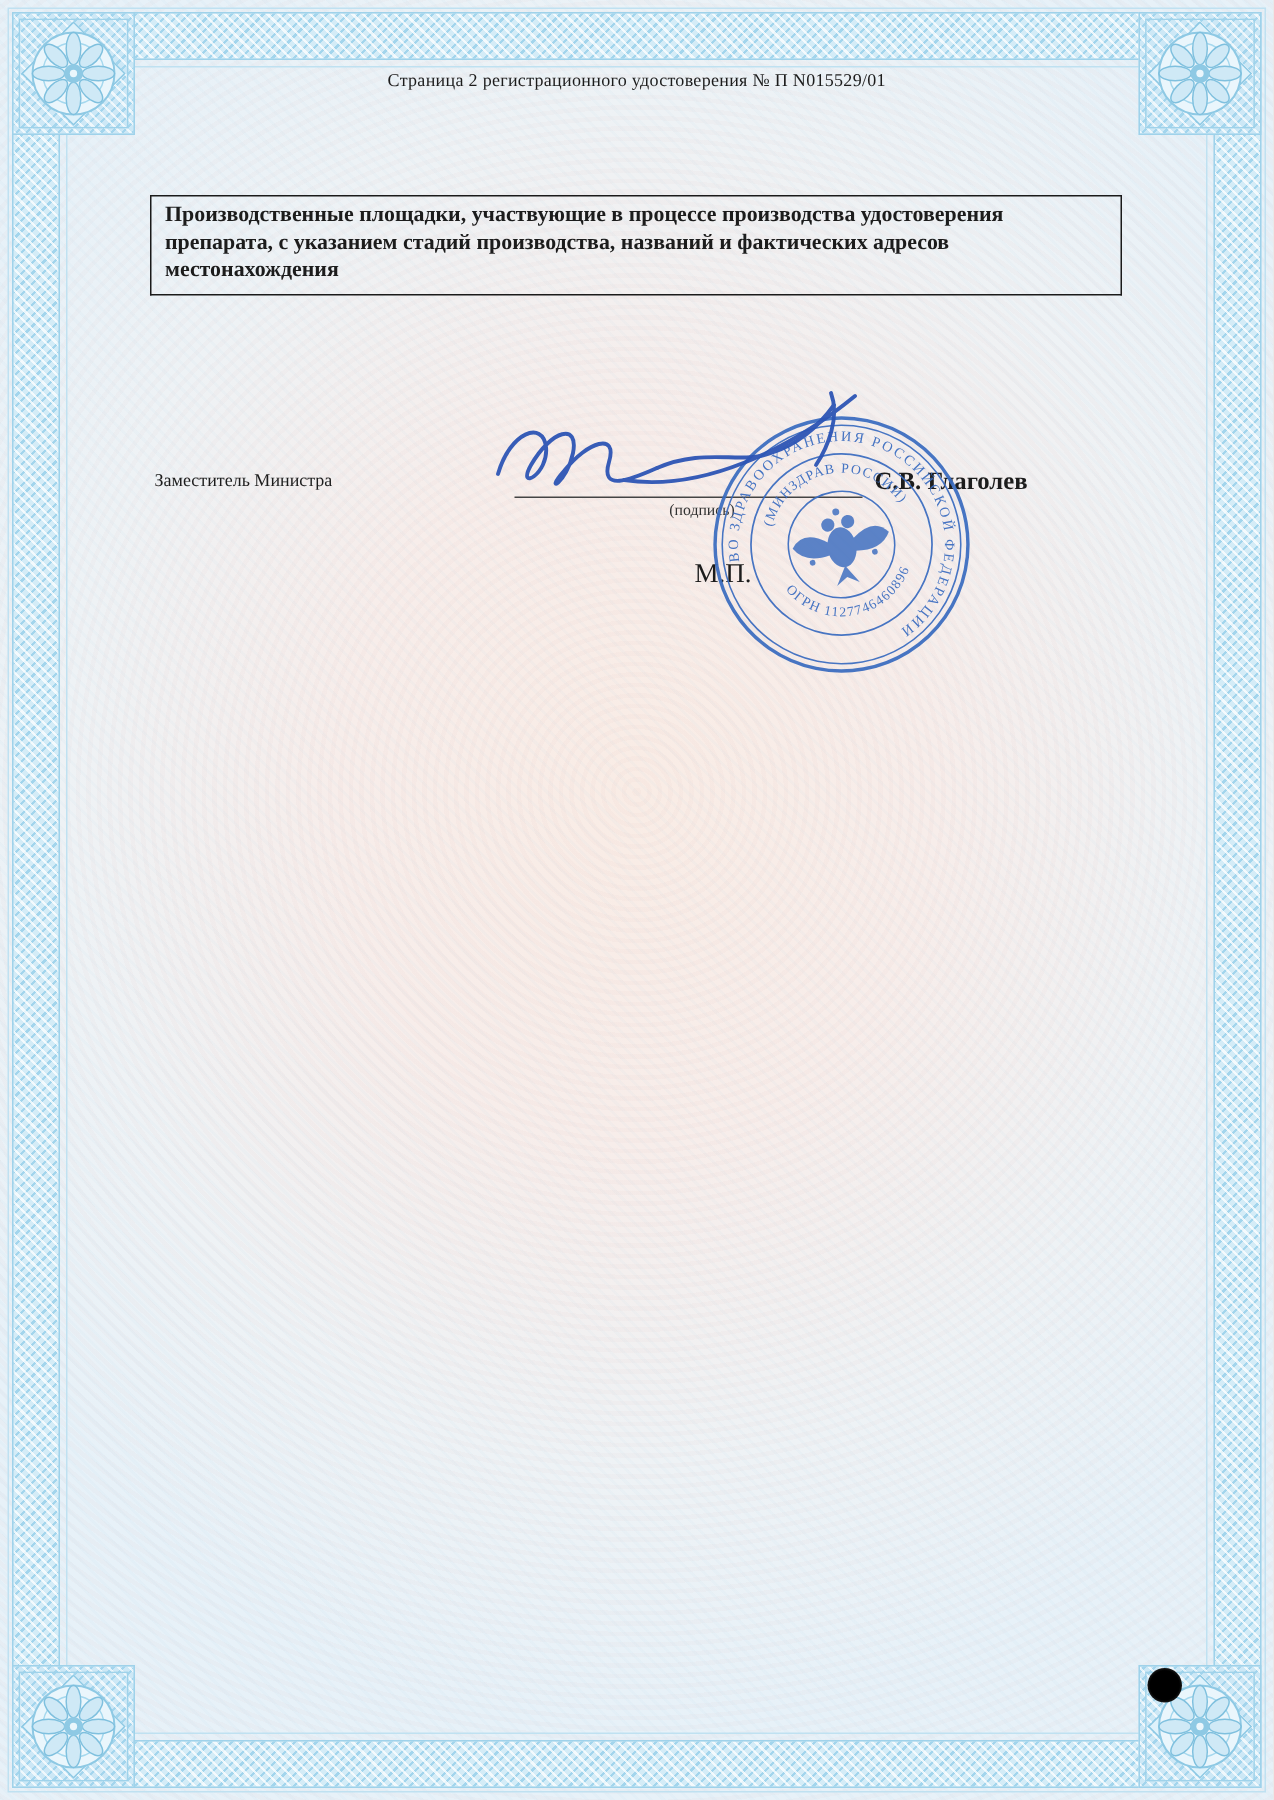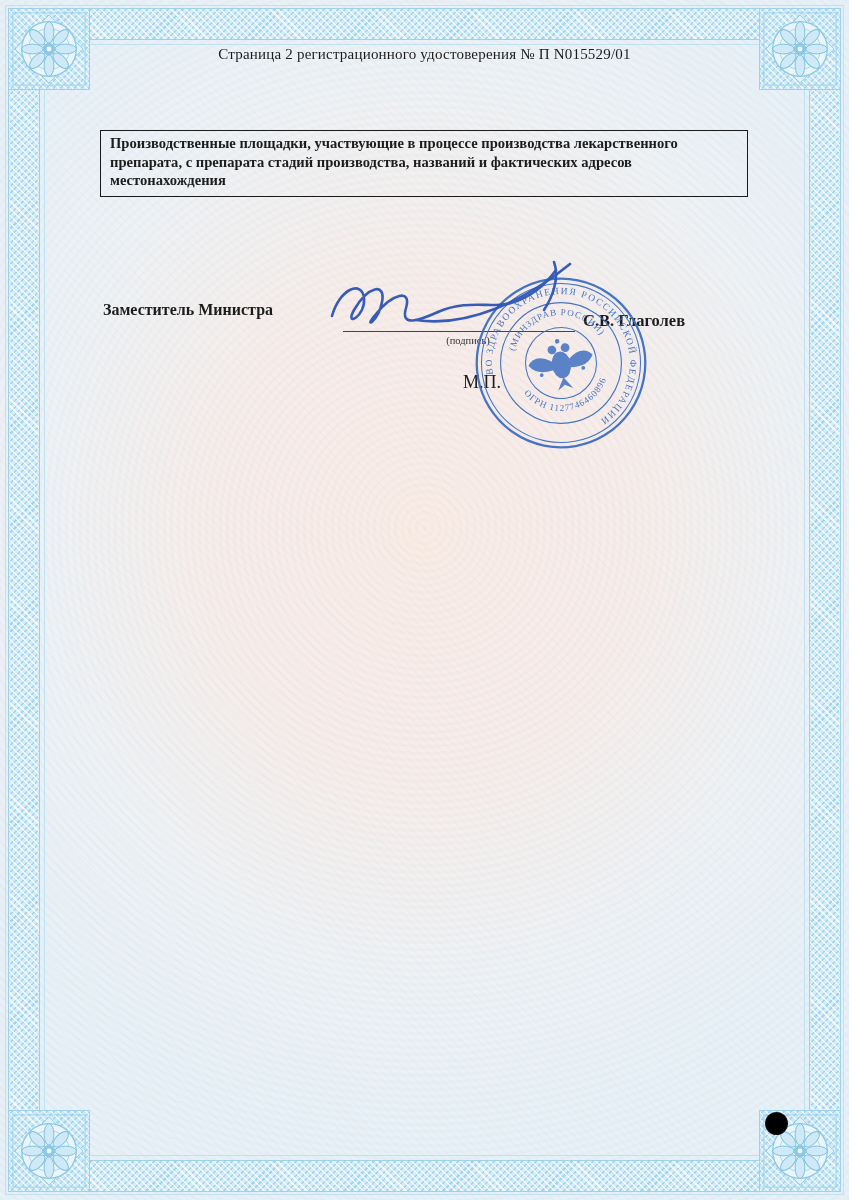--- a/index.html
+++ b/index.html
@@ -46,35 +46,35 @@
       #cde8f6;
     border:1px solid var(--band-line);
   }
   .corner.tl{left:8px;top:8px;} .corner.tr{right:8px;top:8px;}
   .corner.bl{left:8px;bottom:8px;} .corner.br{right:8px;bottom:8px;}
   .corner svg{display:block;width:100%;height:100%;}
 
   .content{position:absolute;inset:0;z-index:3;}
   .page-header{
     position:absolute;top:46px;left:0;right:0;text-align:center;
-    font-size:15px;letter-spacing:.2px;
+    font-size:12px;letter-spacing:.2px;
   }
   table.prod-table{
     position:absolute;left:100px;top:130px;width:648px;
     border-collapse:collapse;table-layout:fixed;
   }
   table.prod-table td{
     border:1.6px solid #1a1a1a;padding:3px 9px 6px;vertical-align:top;
     font-size:14.6px;line-height:1.28;
   }
   td.th-cell{font-weight:bold;}
   td.label-cell{width:322px;font-style:italic;font-weight:600;}
   td.addr-cell{padding-top:4px;padding-bottom:5px;}
 
-  .minister-title{position:absolute;left:103px;top:301px;font-weight:bold;font-size:16px;}
+  .minister-title{position:absolute;left:103px;top:313px;font-weight:normal;font-size:12px;}
   .signatory-name{position:absolute;left:583px;top:311px;font-weight:bold;font-size:16.5px;}
   .sig-line{position:absolute;left:343px;top:331px;width:232px;border-bottom:1.2px solid #444;}
   .sig-caption{position:absolute;left:408px;top:335px;width:120px;text-align:center;font-size:10.5px;color:#333;}
   .mp-mark{position:absolute;left:463px;top:372px;font-size:18px;}
 
   .stamp{
     position:absolute;left:470px;top:272px;width:182px;height:182px;z-index:4;
     transform:rotate(-10deg);opacity:.93;
   }
   .signature-svg{position:absolute;left:318px;top:256px;width:262px;height:84px;z-index:5;}
@@ -142,21 +142,21 @@
       </svg>
     </div>
 
   <div class="content">
 
     <div class="page-header">Страница 2 регистрационного удостоверения № П N015529/01</div>
 
     <table class="prod-table">
       <tbody>
           <tr>
-        <td colspan="2" class="th-cell">Производственные площадки, участвующие в процессе производства лекарственного препарата, с препарата стадий производства, названий и фактических адресов местонахождения</td>
+        <td colspan="2" class="th-cell">Производственные площадки, участвующие в процессе производства удостоверения препарата, с указанием стадий производства, названий и фактических адресов местонахождения</td>
       </tr>
     </tbody>
       </table>
 
     <div class="minister-title">Заместитель Министра</div>
     <div class="sig-line"></div>
     <div class="sig-caption">(подпись)</div>
     <div class="signatory-name">С.В. Глаголев</div>
     <div class="mp-mark">М.П.</div>
   </div>

